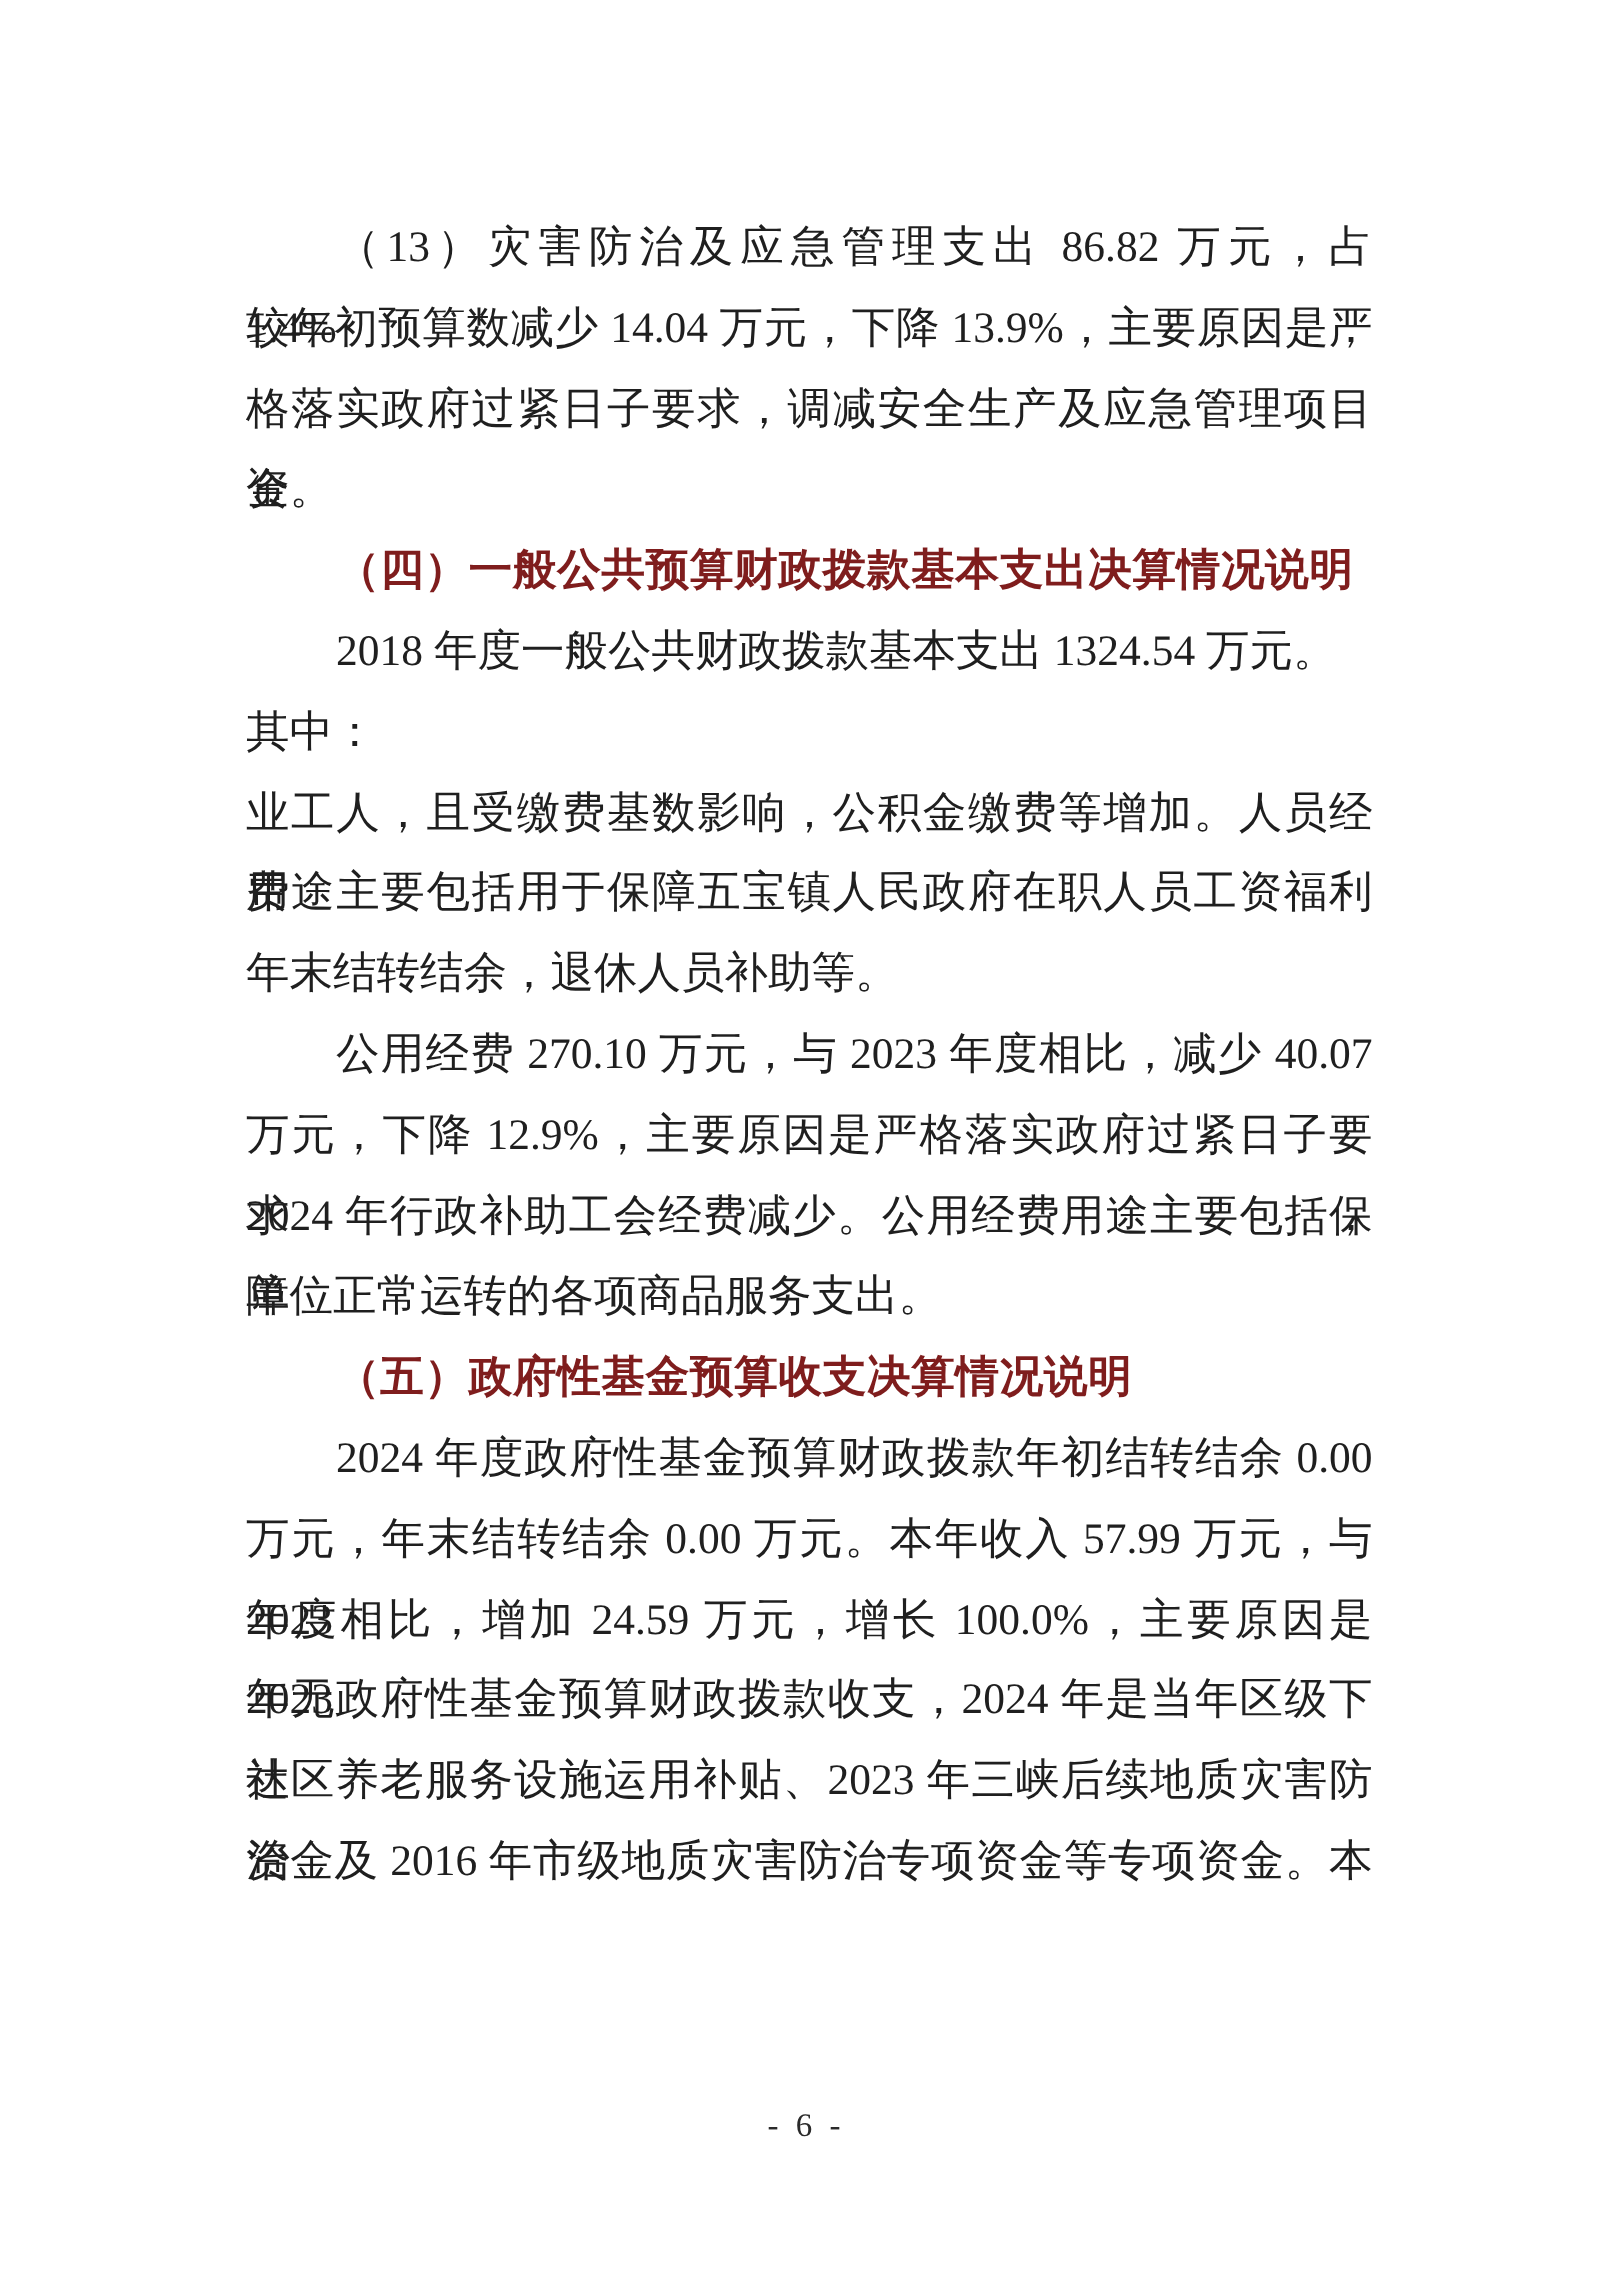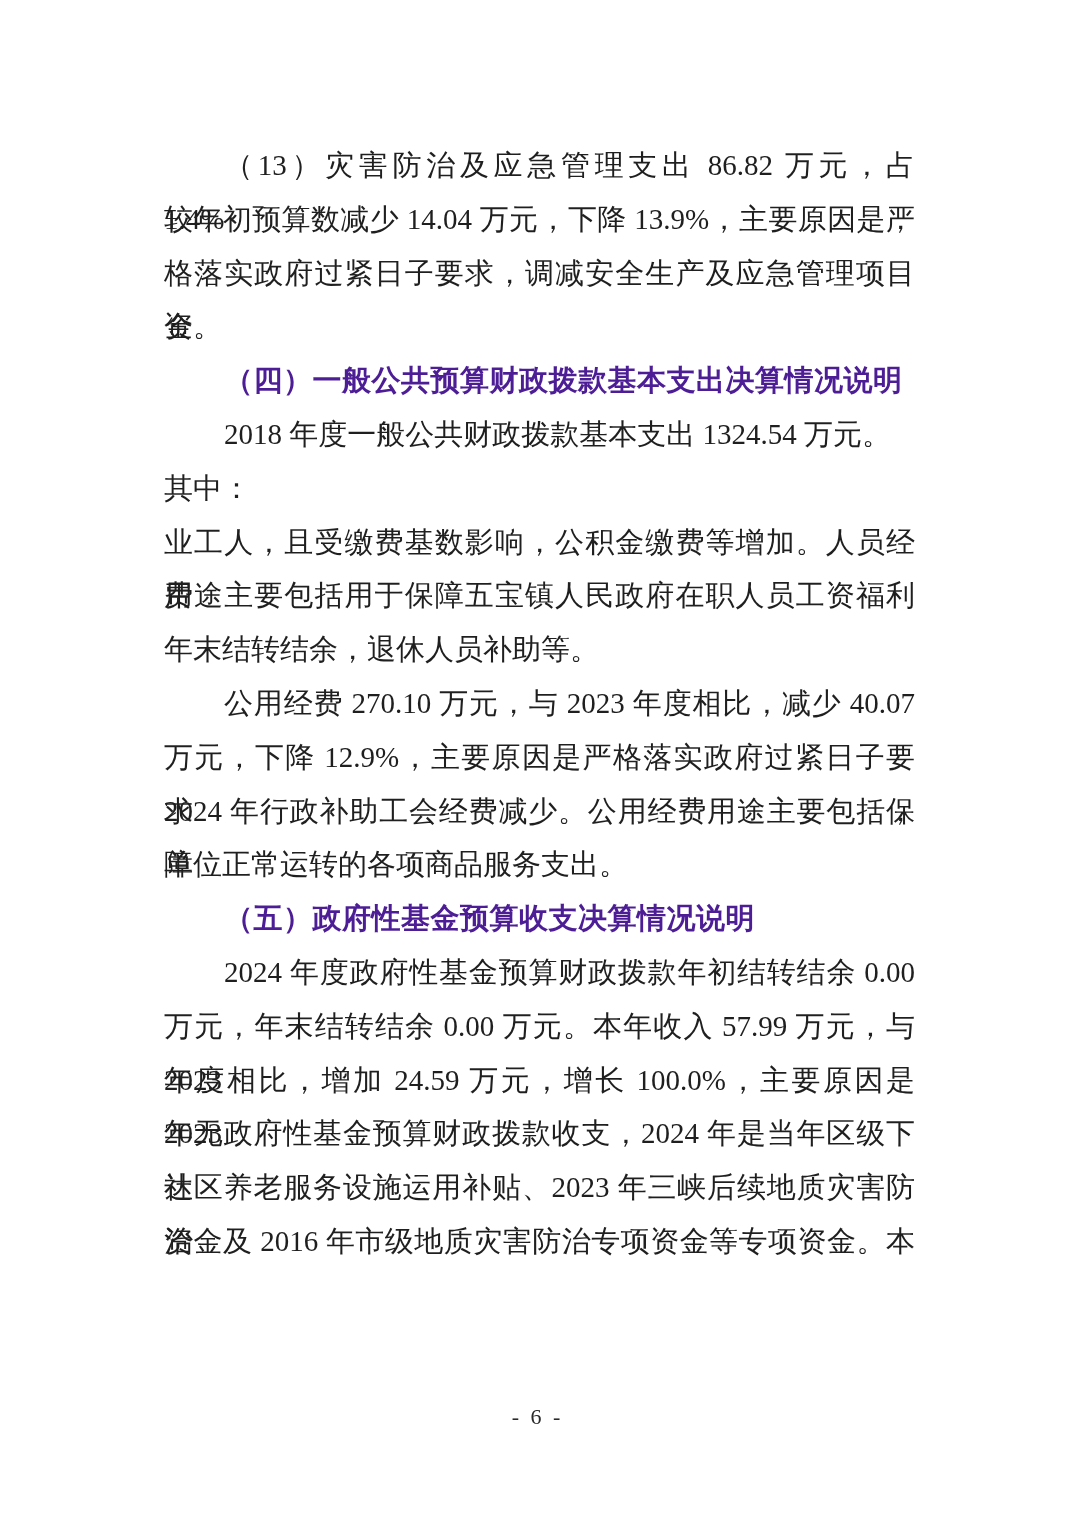--- a/index.html
+++ b/index.html
@@ -33,21 +33,21 @@
     text-align-last: left;
     color: #1f1f1f;
   }
   .j {
     white-space: normal;
     text-align-last: justify;
   }
   .ind { text-indent: 60px; }
   .hd .ln {
     font-weight: 700;
-    color: #4c1d95;
+    color: #7f1d1d;
     letter-spacing: 0.5px;
   }
   .footer {
     position: absolute;
     left: 0;
     top: 1402px;
     width: 100%;
     text-align: center;
     font-size: 22px;
     line-height: 30px;

